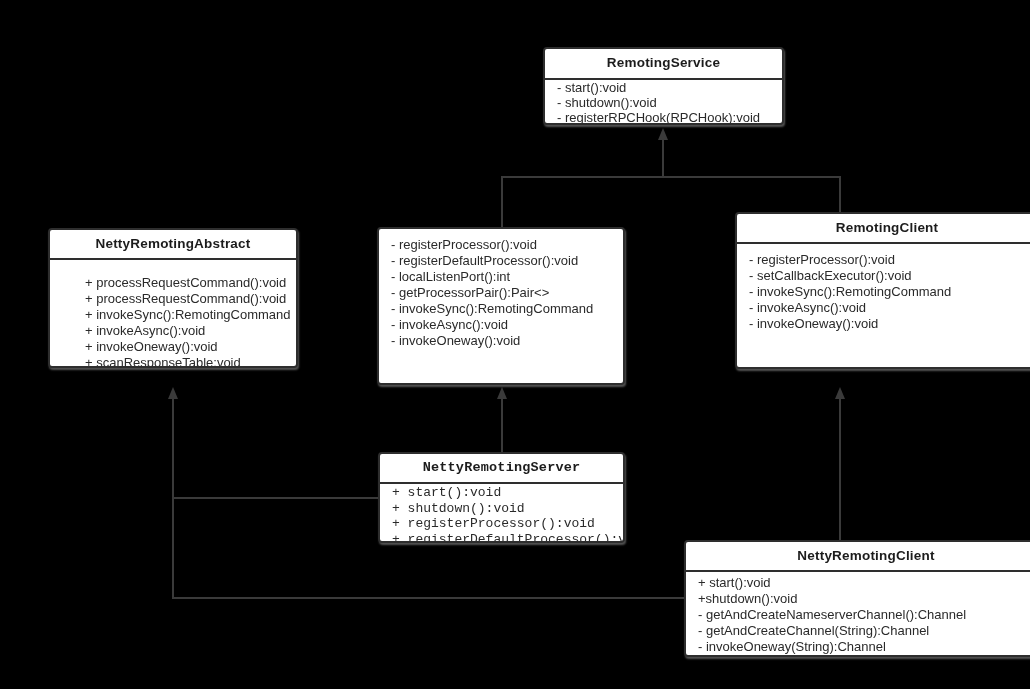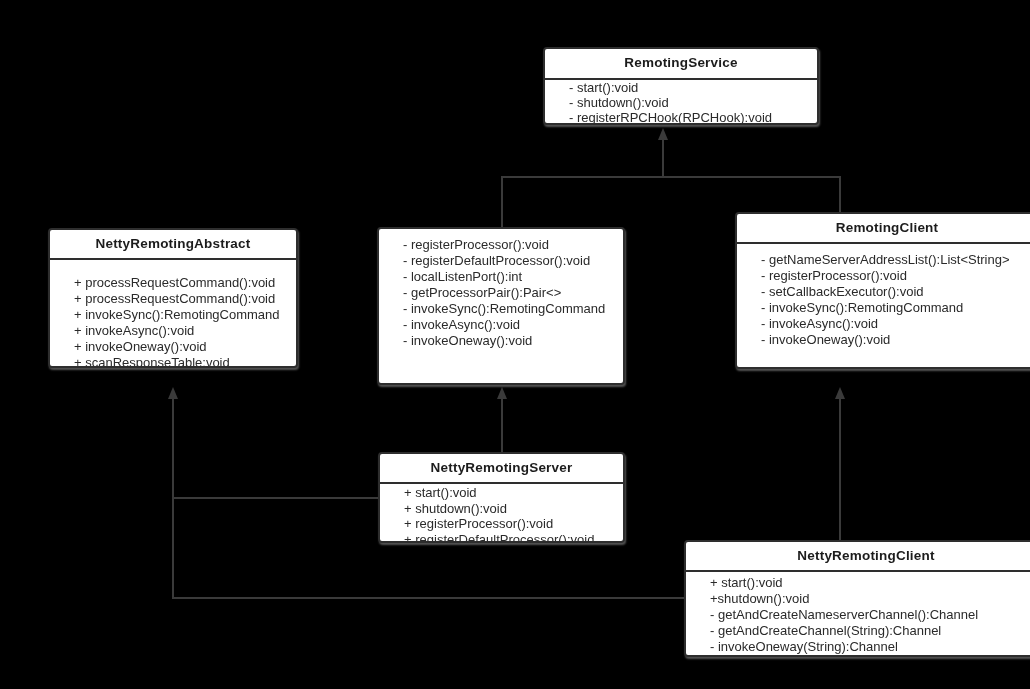--- a/index.html
+++ b/index.html
@@ -28,42 +28,42 @@
     line-height: 27px;
     text-align: center;
     font-weight: bold;
     font-size: 13.5px;
     color: #1c1c1c;
     border-bottom: 2px solid #2e2e2e;
     letter-spacing: 0.2px;
     white-space: nowrap;
   }
   .uml-methods {
-    padding: 4px 6px 0 24px;
+    padding: 4px 6px 0 12px;
     font-size: 13px;
     line-height: 16px;
     color: #2a2a2a;
   }
   .method { white-space: nowrap; }
 
   
-  .box-remoting-service        { left: 543px; top: 47px;  width: 276px; height: 78px; }
+  .box-remoting-service        { left: 543px; top: 47px;  width: 241px; height: 78px; }
   .box-remoting-service .uml-title { height: 29px; line-height: 28px; }
   .box-remoting-service .uml-methods { padding-top: 0px; line-height: 15px; }
 
   .box-netty-remoting-abstract { left: 48px;  top: 228px; width: 250px; height: 140px; }
-  .box-netty-remoting-abstract .uml-methods { padding-top: 15px; }
+  .box-netty-remoting-abstract .uml-methods { padding-top: 15px; margin-left: 23px; }
 
   .box-remoting-server         { left: 377px; top: 227px; width: 248px; height: 158px; }
   .box-remoting-server .uml-methods { padding-top: 8px; }
 
   .box-remoting-client         { left: 693px; top: 212px; width: 304px; height: 157px; margin-left: 42px; }
   .box-remoting-client .uml-methods { padding-top: 8px; }
 
-  .box-netty-remoting-server   { left: 378px; top: 452px; width: 247px; height: 91px; }
+  .box-netty-remoting-server   { left: 378px; top: 452px; width: 247px; height: 91px; font-family: Liberation Mono, monospace; }
   .box-netty-remoting-server .uml-methods { padding-top: 1px; line-height: 15.5px; }
 
   .box-netty-remoting-client   { left: 684px; top: 540px; width: 364px; height: 117px; }
   .box-netty-remoting-client .uml-methods { padding-top: 3px; }
 
   
   .line {
     position: absolute;
     background: #3a3a3a;
   }
@@ -126,21 +126,20 @@
         <div class="method">- getProcessorPair():Pair&lt;&gt;</div>
         <div class="method">- invokeSync():RemotingCommand</div>
         <div class="method">- invokeAsync():void</div>
         <div class="method">- invokeOneway():void</div>
       </div>
   </div>
 
   <div class="uml-class box-remoting-client">
     <div class="uml-title">RemotingClient</div>
     <div class="uml-methods">
-        <div class="method">- getNameServerAddressList():List&lt;String&gt;</div>
         <div class="method">- registerProcessor():void</div>
         <div class="method">- setCallbackExecutor():void</div>
         <div class="method">- invokeSync():RemotingCommand</div>
         <div class="method">- invokeAsync():void</div>
         <div class="method">- invokeOneway():void</div>
       </div>
   </div>
 
   <div class="uml-class box-netty-remoting-server">
     <div class="uml-title">NettyRemotingServer</div>

